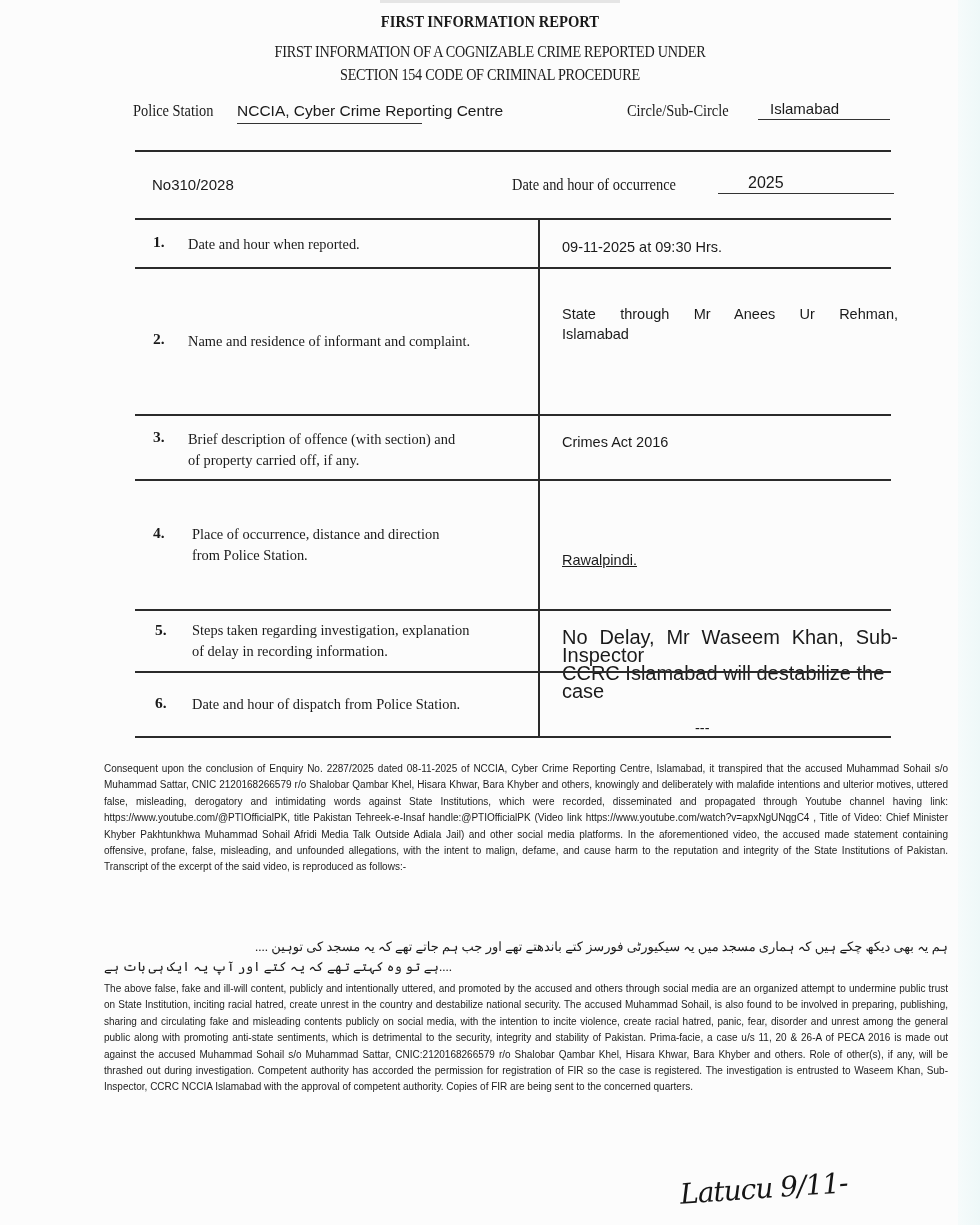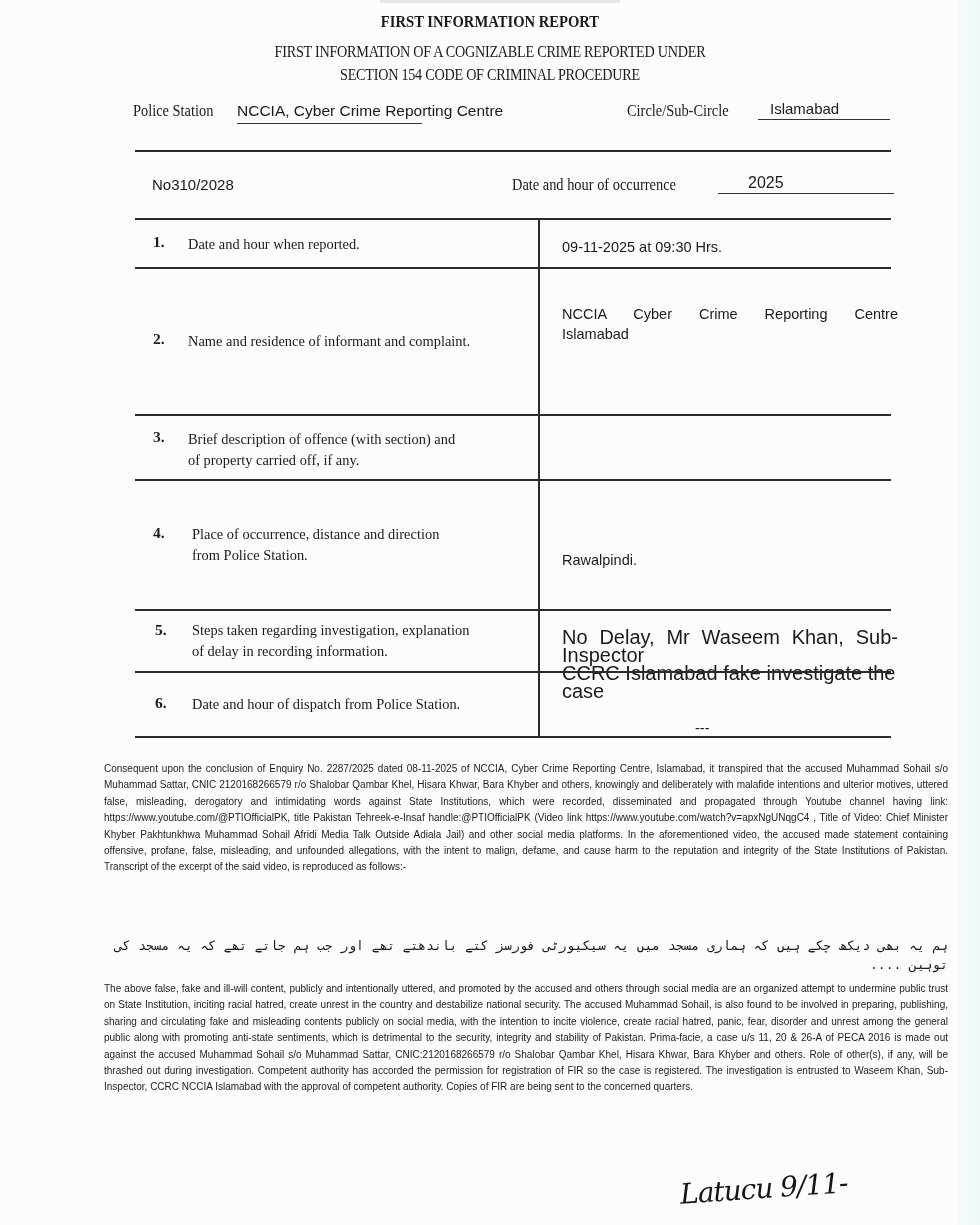--- a/index.html
+++ b/index.html
@@ -69,21 +69,21 @@
     }
     .justify { text-align: justify; text-align-last: justify; }
 
     .body-text {
       position: absolute; left: 104px; width: 844px;
       font-family: "Liberation Sans", sans-serif; font-size: 10px; line-height: 16.4px;
       text-align: justify; color: #1c1c1c;
     }
     .urdu {
       position: absolute; left: 104px; width: 844px; direction: rtl;
-      font-family: Liberation Mono, monospace; font-size: 13px; line-height: 19px;
+      font-family: Liberation Serif, serif; font-size: 13px; line-height: 19px;
       text-align: right; color: #1c1c1c;
     }
     .signature {
       position: absolute; left: 680px; top: 1172px;
       font-family: "DejaVu Serif", serif; font-style: italic; font-size: 28px;
       color: #151515; transform: rotate(-4deg); letter-spacing: -1px;
     }
   </style>
 </head>
 <body>
@@ -117,65 +117,67 @@
     <div class="row-num" style="left:153px; top:233px;">1.</div>
     <div class="row-label" style="left:188px; top:233px;">Date and hour when reported.</div>
     <div class="row-val" style="top:237px;">09-11-2025 at 09:30 Hrs.</div>
   </div>
   <div class="hrule" style="top:267px;"></div>
 
   <div>
     <div class="row-num" style="left:153px; top:330px;">2.</div>
     <div class="row-label" style="left:188px; top:330px; width:360px;">Name and residence of informant and complaint.</div>
     <div class="row-val" style="top:304px;">
-      <div class="justify">NCCIA Cyber Crime Reporting Centre</div>
+      <div class="justify">State through Mr  Anees Ur Rehman,</div>
       <div>Islamabad</div>
     </div>
   </div>
   <div class="hrule" style="top:414px;"></div>
 
   <div>
     <div class="row-num" style="left:153px; top:428px;">3.</div>
     <div class="row-label" style="left:188px; top:428px; width:370px;">
       <div>Brief description of offence (with section) and</div>
       <div>of property carried off, if any.</div>
     </div>
     <div class="row-val" style="top:432px;">
+      <div>Crimes Act 2016</div>
     </div>
   </div>
   <div class="hrule" style="top:479px;"></div>
 
   <div>
     <div class="row-num" style="left:153px; top:524px;">4.</div>
     <div class="row-label" style="left:192px; top:523px;">
       <div>Place of occurrence, distance and direction</div>
       <div>from Police Station.</div>
     </div>
-    <div class="row-val" style="top:550px;">Rawalpindi.</div>
+    <div class="row-val" style="top:550px;text-decoration:underline;">Rawalpindi.</div>
   </div>
   <div class="hrule" style="top:609px;"></div>
 
   <div>
     <div class="row-num" style="left:155px; top:621px;">5.</div>
     <div class="row-label" style="left:192px; top:619px; width:370px;">
       <div>Steps taken regarding investigation, explanation</div>
       <div>of delay in recording information.</div>
     </div>
     <div class="row-val" style="top:628px; font-size:20px; line-height:18px;">
       <div class="justify">No Delay, Mr  Waseem Khan, Sub-Inspector</div>
-      <div>CCRC Islamabad fake investigate the case</div>
+      <div>CCRC Islamabad will destabilize the case</div>
     </div>
   </div>
   <div class="hrule" style="top:671px;"></div>
 
   <div>
     <div class="row-num" style="left:155px; top:694px;">6.</div>
     <div class="row-label" style="left:192px; top:693px; width:370px;">Date and hour of dispatch from Police Station.</div>
     <div class="row-val" style="left:695px; top:718px; width:40px;">---</div>
   </div>
   <div class="hrule" style="top:736px;"></div>
 
   <div class="body-text" style="top:761px;">Consequent upon the conclusion of Enquiry No. 2287/2025 dated 08-11-2025 of NCCIA, Cyber Crime Reporting Centre, Islamabad, it transpired that the accused Muhammad Sohail s/o Muhammad Sattar, CNIC 2120168266579 r/o Shalobar Qambar Khel, Hisara Khwar, Bara Khyber and others, knowingly and deliberately with malafide intentions and ulterior motives, uttered false, misleading, derogatory and intimidating words against State Institutions, which were recorded, disseminated and propagated through Youtube channel having link: https://www.youtube.com/@PTIOfficialPK, title Pakistan Tehreek-e-Insaf handle:@PTIOfficialPK (Video link https://www.youtube.com/watch?v=apxNgUNqgC4 , Title of Video: Chief Minister Khyber Pakhtunkhwa Muhammad Sohail Afridi Media Talk Outside Adiala Jail) and other social media platforms. In the aforementioned video, the accused made statement containing offensive, profane, false, misleading, and unfounded allegations, with the intent to malign, defame, and cause harm to the reputation and integrity of the State Institutions of Pakistan. Transcript of the excerpt of the said video, is reproduced as follows:-</div>
   <div class="urdu" style="top:937px;">ہم یہ بھی دیکھ چکے ہیں کہ ہماری مسجد میں یہ سیکیورٹی فورسز کتے باندھتے تھے اور جب ہم جاتے تھے کہ یہ مسجد کی توہین ....</div>
+  <div class="urdu" style="top:957px; text-align:left; direction:rtl; width:420px;">....ہے تو وہ کہتے تھے کہ یہ کتے اور آپ یہ ایک ہی بات ہے</div>
   <div class="body-text" style="top:981px;">The above false, fake and ill-will content, publicly and intentionally uttered, and promoted by the accused and others through social media are an organized attempt to undermine public trust on State Institution, inciting racial hatred, create unrest in the country and destabilize national security. The accused Muhammad Sohail, is also found to be involved in preparing, publishing, sharing and circulating fake and misleading contents publicly on social media, with the intention to incite violence, create racial hatred, panic, fear, disorder and unrest among the general public along with promoting anti-state sentiments, which is detrimental to the security, integrity and stability of Pakistan. Prima-facie, a case u/s 11, 20 &amp; 26-A of PECA 2016 is made out against the accused Muhammad Sohail s/o Muhammad Sattar, CNIC:2120168266579 r/o Shalobar Qambar Khel, Hisara Khwar, Bara Khyber and others. Role of other(s), if any, will be thrashed out during investigation. Competent authority has accorded the permission for registration of FIR so the case is registered. The investigation is entrusted to Waseem Khan, Sub-Inspector, CCRC NCCIA Islamabad with the approval of competent authority. Copies of FIR are being sent to the concerned quarters.</div>
 
   <div class="signature">Latucu 9/11-</div>
 </div>
 
 </body></html>

